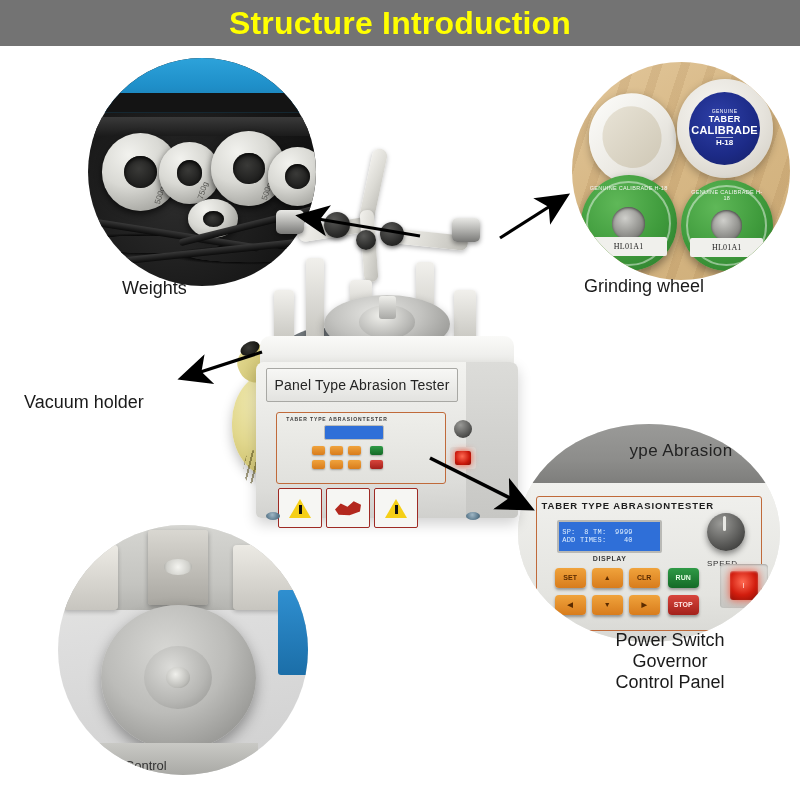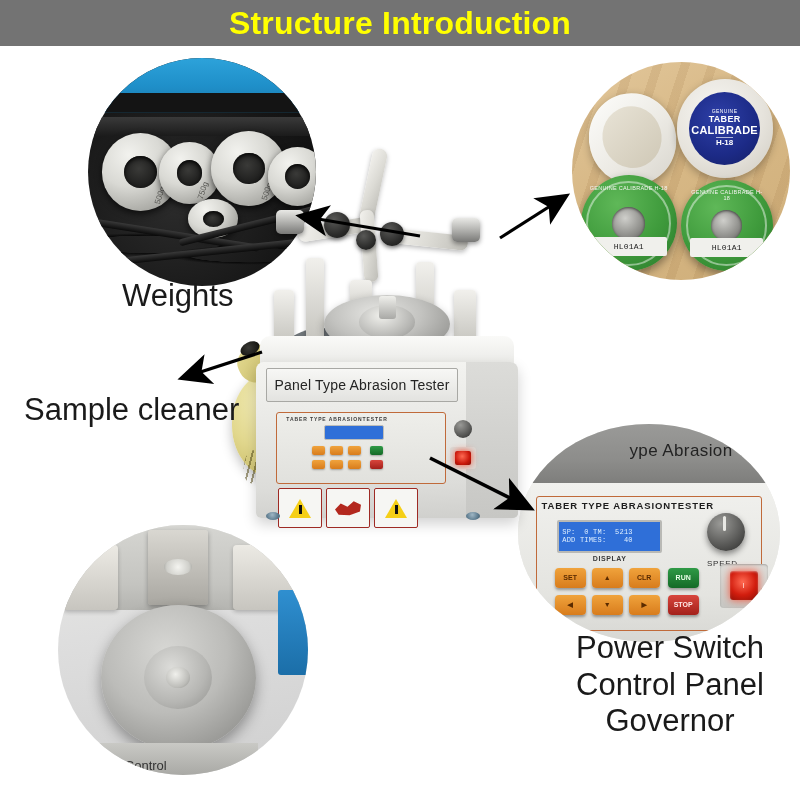--- a/index.html
+++ b/index.html
@@ -29,21 +29,21 @@
     font-weight: 700;
     letter-spacing: 0.2px;
     line-height: 1;
   }
 
   
   .callout {
     position: absolute;
     color: #1a1a1a;
     font-family: "Liberation Sans", sans-serif;
-    font-size: 31px;
+    font-size: 18px;
     font-weight: 400;
     white-space: nowrap;
     line-height: 1.18;
   }
   .callout.multi { white-space: normal; text-align: center; }
 
   
   .inset {
     position: absolute;
     border-radius: 50%;
@@ -154,21 +154,21 @@
   .wheel-hub {
     width: 34%; height: 34%; border-radius: 50%;
     background: radial-gradient(circle at 40% 34%, #cfcfcb 0%, #8e8e8a 60%, #5e5e5b 100%);
     box-shadow: inset 0 1px 3px rgba(0,0,0,.6);
   }
   .wheel-band {
     position: absolute; left: 10%; bottom: 16%; width: 80%; height: 20%;
     background: #f0f0ec; border-radius: 2px;
     display: flex; align-items: center; justify-content: center;
     font-size: 8px; color: #1b1b1b; letter-spacing: .2px;
-    font-family: Liberation Mono, monospace;
+    font-family: Liberation Serif, serif;
   }
   .wheel-top {
     position: absolute; left: 8%; top: 10%; width: 84%; height: 26%;
     font-size: 5.5px; color: #f4f4f0; text-align: center; letter-spacing: .3px;
   }
   #wheel-a { left: 4%; top: 52%; width: 44%; height: 44%; }
   #wheel-b { left: 50%; top: 54%; width: 42%; height: 42%; }
 
   
   #inset-sample { left: 58px; top: 525px; width: 250px; height: 250px; }
@@ -538,20 +538,21 @@
       <div class="wheel-top">GENUINE CALIBRADE H-18</div>
       <div class="wheel-hub"></div>
       <div class="wheel-band">HL01A1</div>
     </div>
     <div class="wheel" id="wheel-b">
       <div class="wheel-top">GENUINE CALIBRADE H-18</div>
       <div class="wheel-hub"></div>
       <div class="wheel-band">HL01A1</div>
     </div>
   </div>
+  <div class="callout" style="left:584px; top:276px;">Grinding wheel</div>
 
   <div class="inset" id="inset-sample">
     <div class="sample-bg"></div>
     <div class="sample-top"></div>
     <div class="sample-arm" style="left:2%; top:8%; width:22%; height:26%;"></div>
     <div class="sample-arm" style="left:70%; top:8%; width:24%; height:26%;"></div>
     <div class="sample-center-block"></div>
     <div class="platter">
       <div class="platter-inner">
         <div class="platter-hub"></div>
@@ -565,21 +566,21 @@
   <div class="inset" id="inset-panel">
     <div class="panel-bg"></div>
     <div class="panel-hood">
       <span class="panel-hood-text">ype Abrasion Teste</span>
     </div>
     <div class="panel-body"></div>
     <div class="panel-frame"></div>
     <div class="panel-title">TABER TYPE ABRASIONTESTER</div>
 
     <div class="lcd">
-      <span class="lcd-line">SP:  0 TM:  5213</span>
+      <span class="lcd-line">SP:  8 TM:  9999</span>
       <span class="lcd-line">ADD TIMES:    40</span>
     </div>
     <div class="lcd-caption">DISPLAY</div>
 
     <div class="knob"></div>
     <div class="knob-label">SPEED</div>
 
     <div class="keys">
       <div class="key orange" style="left:0px;  top:0px;">SET</div>
       <div class="key orange" style="left:37px; top:0px;">▲</div>
@@ -592,35 +593,35 @@
     </div>
 
     <div class="power-box">
       <div class="power-rocker">I</div>
     </div>
     <div class="power-label">POWER</div>
   </div>
 
   <div class="callout multi" style="left:540px; top:630px; width:260px;">
     <div>Power Switch</div>
+    <div>Governor</div>
     <div>Control Panel</div>
-    <div>Governor</div>
   </div>
 
   <div id="vacuum">
     <div class="vac-hose"></div>
     <div class="vac-body">
       <div class="vac-vents"></div>
       <div class="vac-badge"></div>
     </div>
     <div class="vac-nozzle"></div>
     <div class="vac-nozzle-tip"></div>
     <div class="vac-spout"></div>
   </div>
-  <div class="callout" style="left:24px; top:392px;">Sample cleaner</div>
+  <div class="callout" style="left:24px; top:392px;">Vacuum holder</div>
 
   <div id="machine">
 
     <div class="post" style="left:68px; top:118px; width:18px; height:84px;"></div>
     <div class="arm" style="left:60px; top:82px;  width:72px; height:15px; transform:rotate(-9deg);"></div>
     <div class="wt" style="left:38px; top:70px;  width:28px; height:24px; border-radius:5px;"></div>
     <div class="knurl" style="left:86px; top:72px; width:26px; height:26px;"></div>
 
     <div class="post" style="left:178px; top:122px; width:18px; height:80px;"></div>
     <div class="arm" style="left:152px; top:92px;  width:78px; height:15px; transform:rotate(6deg);"></div>

